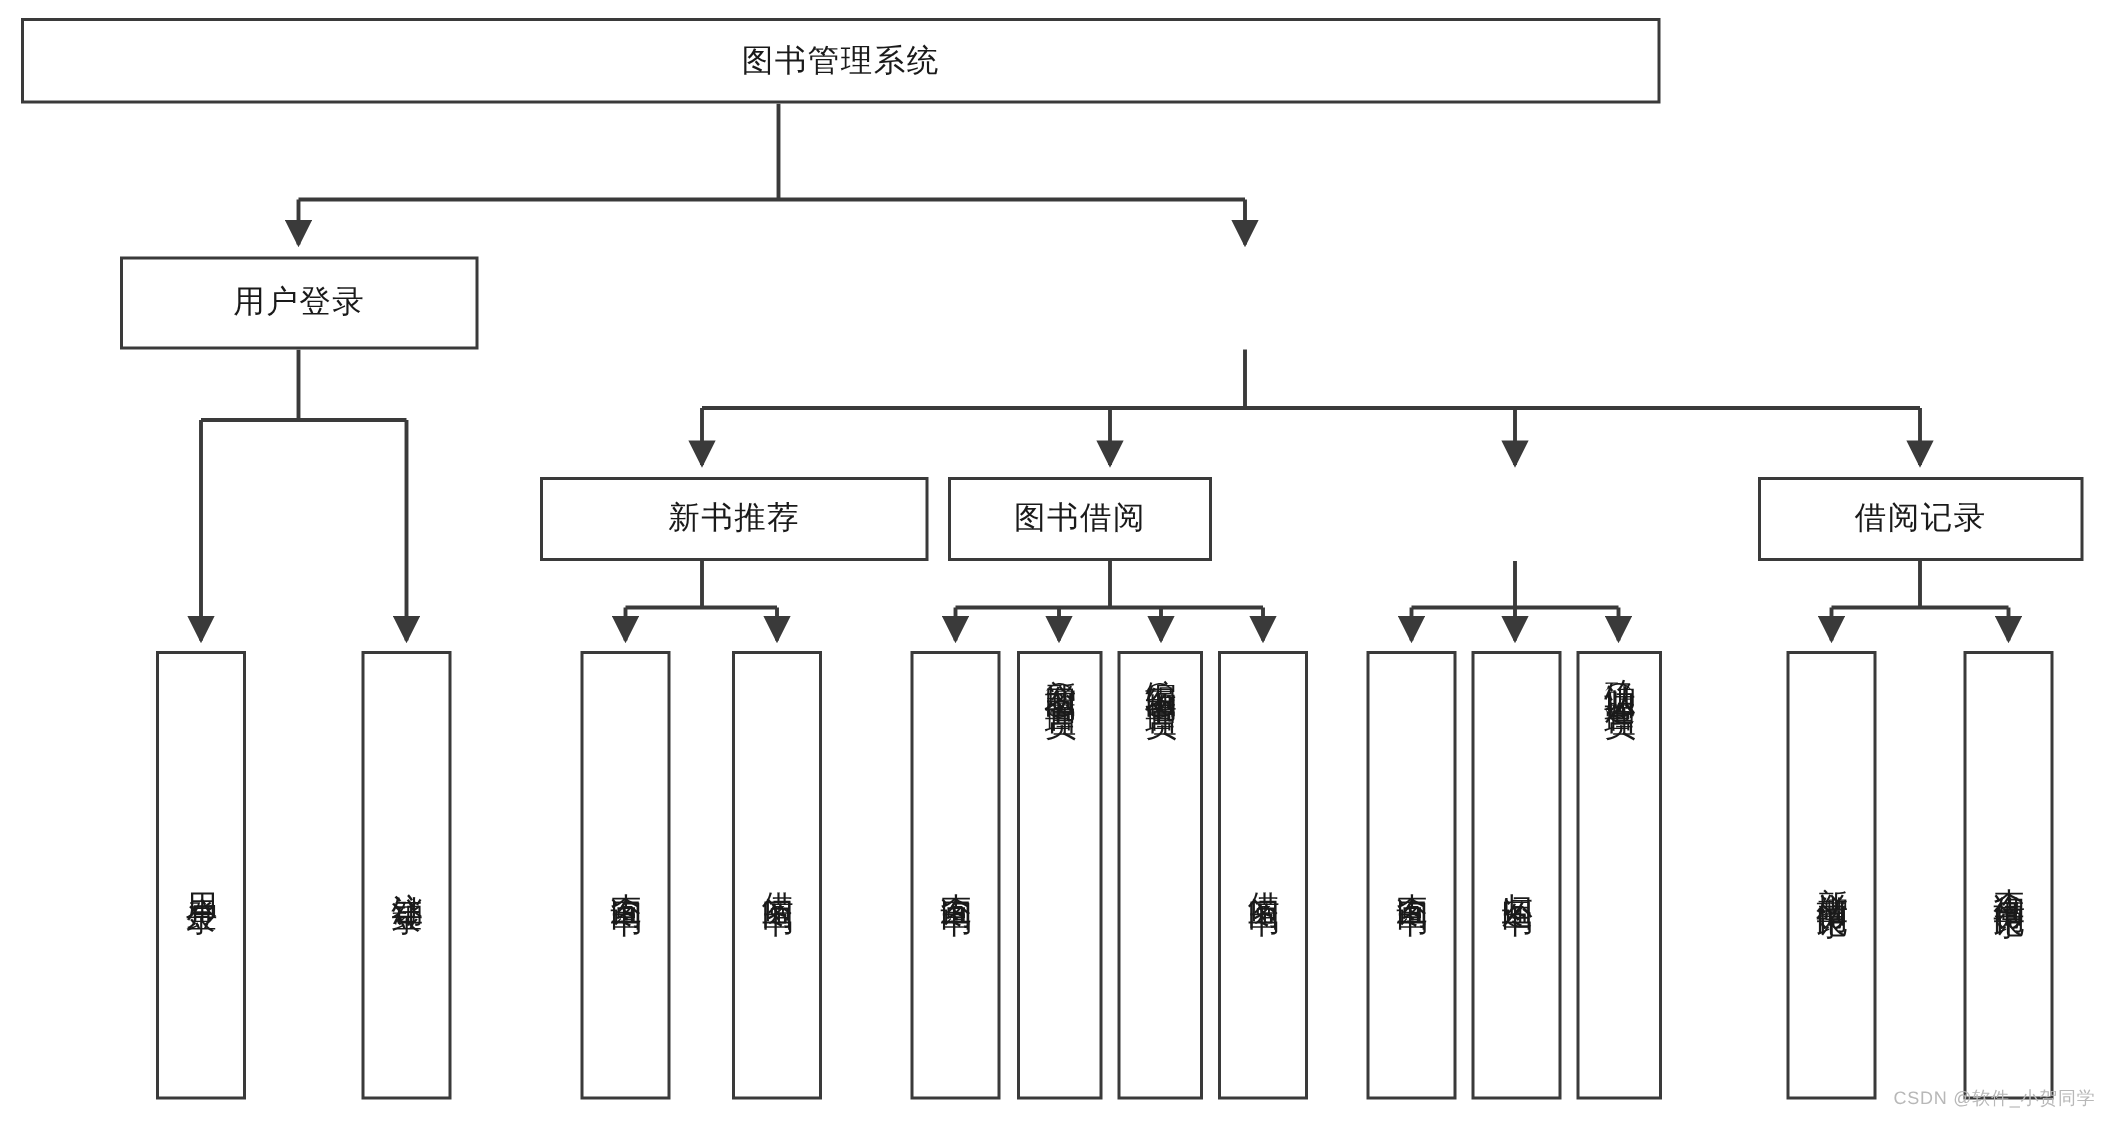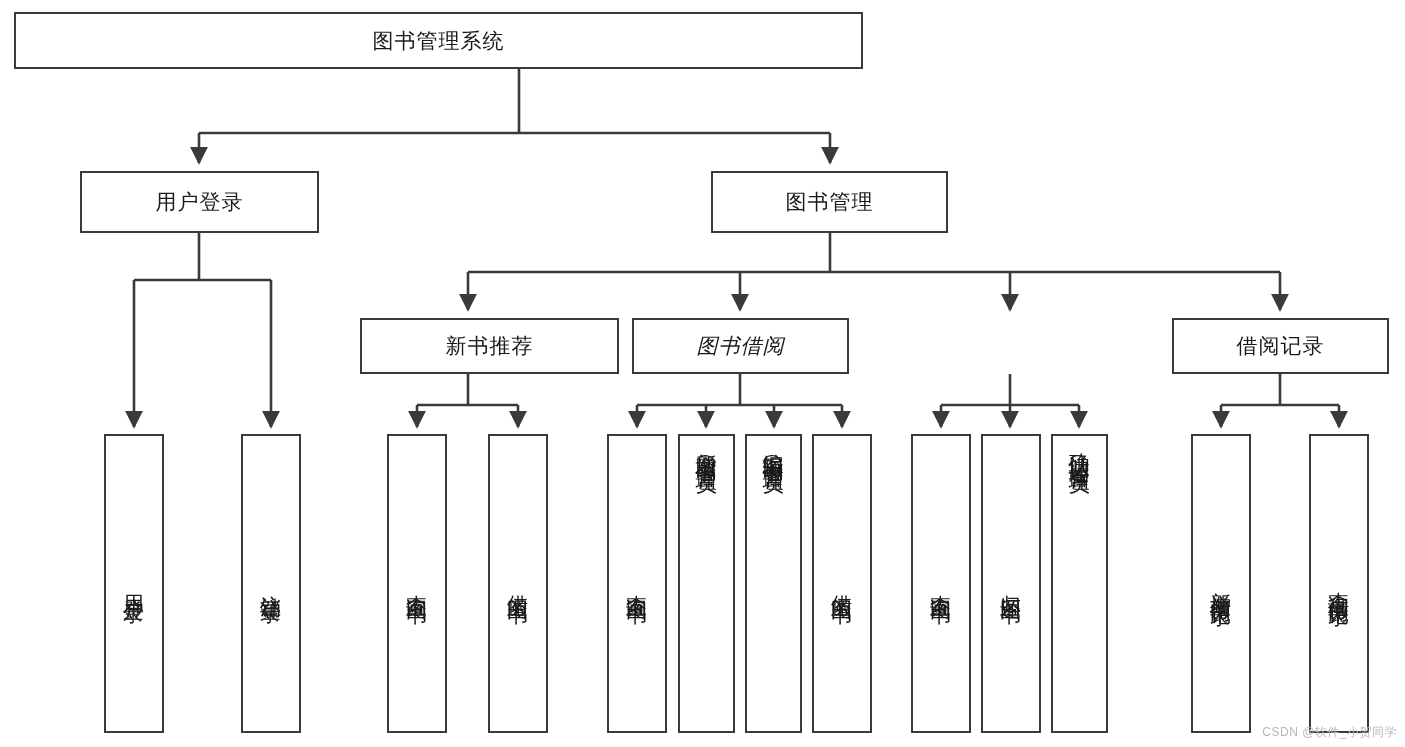--- a/index.html
+++ b/index.html
@@ -115,35 +115,32 @@
       <path d="M 1010 405 L 1010 427" marker-end="url(#arrow)"></path>
       <path d="M 1079 405 L 1079 427" marker-end="url(#arrow)"></path>
 
       <path d="M 1280 374 L 1280 405"></path>
       <path d="M 1221 405 L 1339 405"></path>
       <path d="M 1221 405 L 1221 427" marker-end="url(#arrow)"></path>
       <path d="M 1339 405 L 1339 427" marker-end="url(#arrow)"></path>
     </g>
   </svg>
 
-  <div class="node h-label" style="left:14px; top:12px; width:849px; height:57px;text-align:right;">
+  <div class="node h-label" style="left:14px; top:12px; width:1093px; height:57px;text-align:right;">
     <span>图书管理系统</span>
   </div>
 
   <div class="node h-label" style="left:80px; top:171px; width:239px; height:62px;">
     <span>用户登录</span>
   </div>
-  <div class="node h-label" style="left:711px; top:171px; width:237px; height:62px;">
-    <span>图书管理</span>
-  </div>
 
   <div class="node h-label" style="left:360px; top:318px; width:259px; height:56px;">
     <span>新书推荐</span>
   </div>
-  <div class="node h-label" style="left:632px; top:318px; width:217px; height:56px;font-style:italic;">
+  <div class="node h-label" style="left:632px; top:318px; width:176px; height:56px;">
     <span>图书借阅</span>
   </div>
   <div class="node h-label" style="left:1172px; top:318px; width:217px; height:56px;">
     <span>借阅记录</span>
   </div>
 
   <div class="node v-label v-center" style="left:104px; top:434px; width:60px; height:299px;">
     <span class="vtext">用户登录</span>
   </div>
   <div class="node v-label v-center" style="left:241px; top:434px; width:60px; height:299px;">

